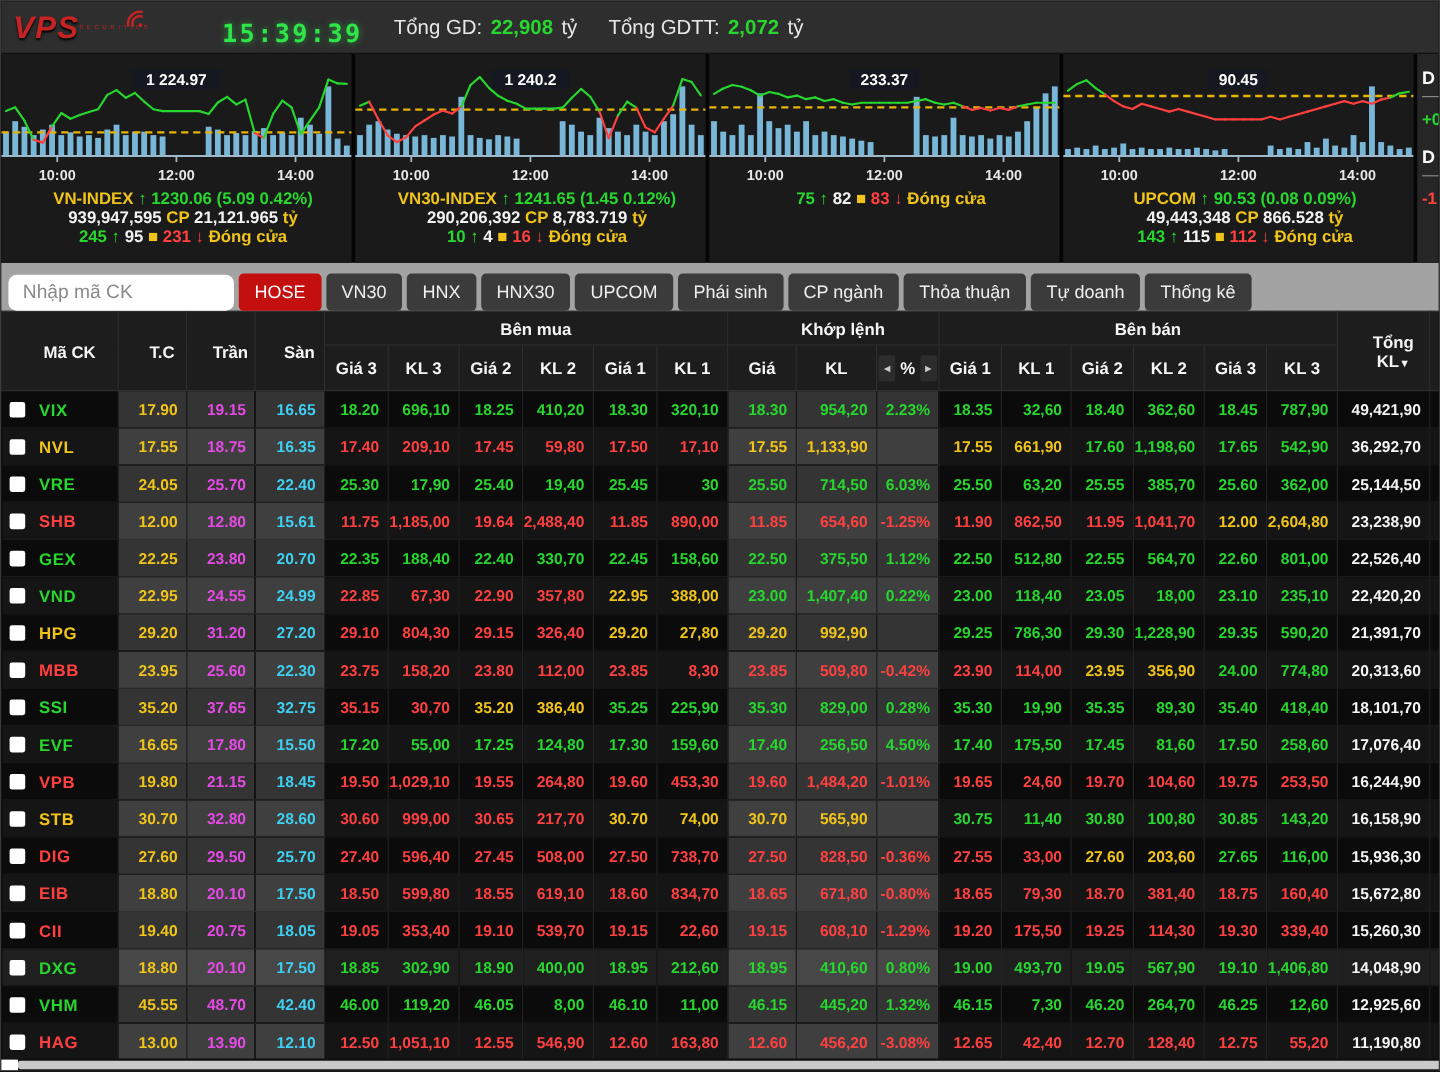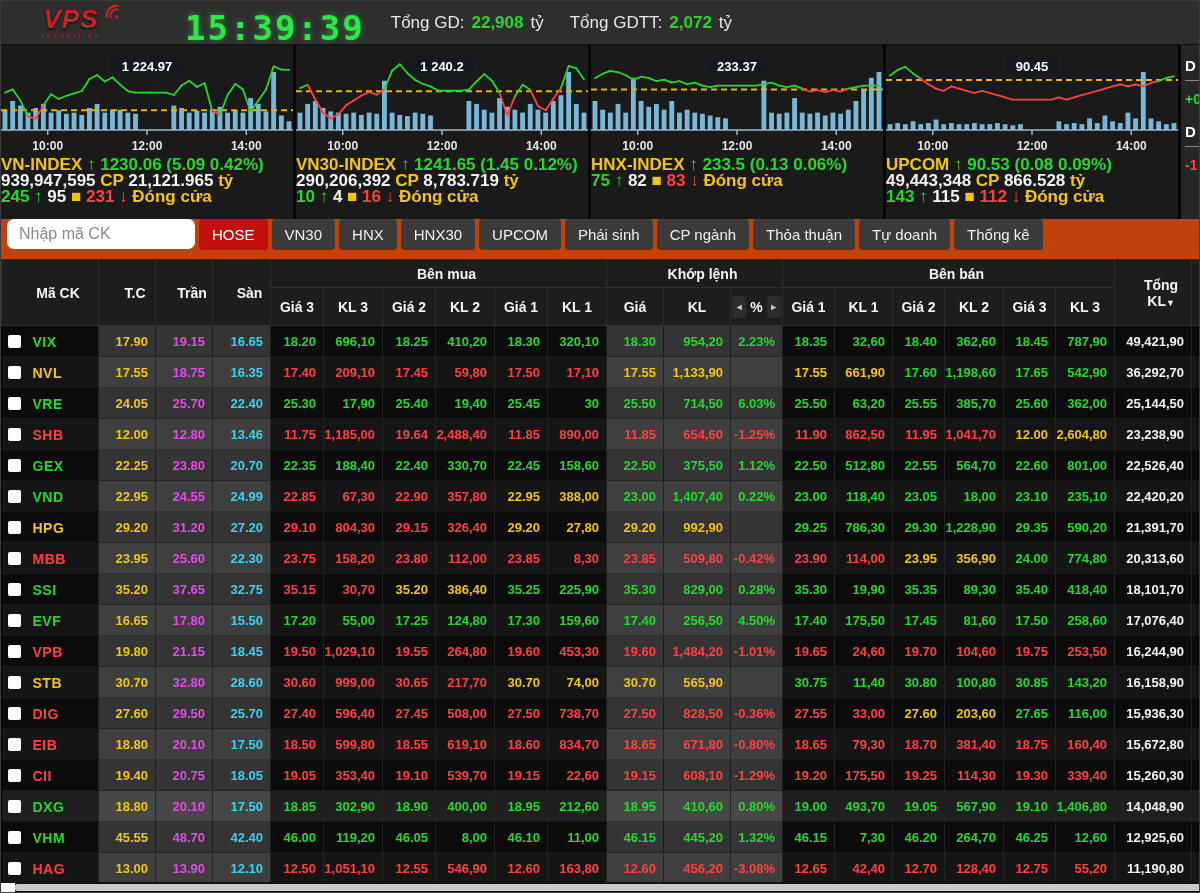--- a/index.html
+++ b/index.html
@@ -2,48 +2,48 @@
 <html><head>
 <meta charset="utf-8">
 <style>
   * { margin:0; padding:0; box-sizing:border-box; }
   html,body { background:#000; }
   body { font-family:"Liberation Sans", sans-serif; }
   .app { position:relative; width:1200px; height:893px; background:#0a0a0a; overflow:hidden; border:1px solid #3a3a3a; }
 
   
   .topbar { height:44px; background:#2e2e2e; display:flex; align-items:center; gap:26px; padding:0 10px; border-bottom:1px solid #111; }
-  .logo { width:120px; display:flex; flex-direction:column; align-items:center; line-height:1; position:relative; }
+  .logo { width:120px; display:flex; flex-direction:row; align-items:center; line-height:1; position:relative; }
   .logo-text { color:#c62424; font-weight:bold; font-style:italic; font-size:26px; letter-spacing:1px; text-shadow:0 1px 2px #000; }
   .logo-sub { color:#c62424; font-size:5px; letter-spacing:3px; margin-top:2px; }
   .logo-arcs { position:absolute; right:6px; top:-4px; }
-  .clock { font-family:"DejaVu Sans Mono", monospace; font-weight:bold; font-size:34px; color:#2ee64a; letter-spacing:2px; text-shadow:0 0 6px rgba(46,230,74,.55); margin-left:28px;margin-top:10px; }
+  .clock { font-family:"DejaVu Sans Mono", monospace; font-weight:bold; font-size:21px; color:#2ee64a; letter-spacing:2px; text-shadow:0 0 6px rgba(46,230,74,.55); margin-left:28px;margin-top:10px; }
   .tot-group { display:flex; align-items:flex-end; gap:7px; font-size:17px; }
   .tot-label { color:#e8e8e8; }
   .tot-value { color:#27d62e; font-weight:bold; }
   .tot-unit { color:#e8e8e8; }
 
   
   .charts { height:174px; display:flex; gap:3px; background:#050505; }
   .chart-panel { flex:1 1 0; background:#1a1a1a; padding-top:5px; min-width:0; }
   .chart-svg { display:block; width:100%; height:104px; }
-  .info { text-align:left; font-size:17px; font-weight:bold; line-height:16px; margin-top:3px; white-space:nowrap; }
+  .info { text-align:center; font-size:14px; font-weight:bold; line-height:16px; margin-top:3px; white-space:nowrap;margin-left:11px; }
   .c-name { color:#f0c419; }
   .c-up   { color:#27d62e; }
   .c-down { color:#ff4040; }
   .c-wht  { color:#f2f2f2; }
   .dj-panel { width:18px; background:#262626; padding-top:12px; overflow:hidden; }
   .dj-sec { margin-bottom:16px; padding-left:4px; }
   .dj-label { color:#fff; font-weight:bold; font-size:15px; }
   .dj-rule { border:none; border-top:1px solid #888; margin:6px 0 10px 0; width:26px; }
   .dj-up { color:#27d62e; font-weight:bold; font-size:14px; }
   .dj-down { color:#ff4040; font-weight:bold; font-size:14px; }
 
   
-  .tabbar { height:40px; background:#c2410c; display:flex; align-items:flex-start; gap:4px; padding:0 6px; }
+  .tabbar { height:40px; background:#a3a3a3; display:flex; align-items:flex-end; gap:4px; padding:0 6px; }
   .search { width:188px; height:30px; border:none; border-radius:7px; background:#fff; color:#222; font-size:16px; padding:0 12px; outline:none; font-family:"Liberation Sans",sans-serif; }
   .search::placeholder { color:#8a8a8a; }
   .tab { height:31px; background:#3b3b3b; color:#efefef; border:none; border-radius:4px; font-size:15px; padding:0 13px; font-family:"Liberation Sans",sans-serif; cursor:pointer; white-space:nowrap; }
   .tab.active { background:#c40f0f; color:#fff; }
 
   
   table { border-collapse:collapse; table-layout:fixed; width:1200px; font-weight:bold; }
   thead th { background:#1d1d1d; color:#f5f5f5; font-size:14px; border:1px solid #2f2f2f; font-weight:bold; }
   thead tr.grp th { height:28px;padding-left:16px; }
   thead tr.sub th { height:38px; }
@@ -357,21 +357,20 @@
           <line x1="241.94594594594594" y1="40.04000000000017" x2="249.6216216216216" y2="41.51999999999966" stroke="#ff4040" stroke-width="1.8" stroke-linecap="round"></line>
           <line x1="249.6216216216216" y1="41.51999999999966" x2="257.2972972972973" y2="38.55999999999983" stroke="#ff4040" stroke-width="1.8" stroke-linecap="round"></line>
           <line x1="257.2972972972973" y1="38.55999999999983" x2="264.97297297297297" y2="37.08000000000034" stroke="#27d62e" stroke-width="1.8" stroke-linecap="round"></line>
           <line x1="264.97297297297297" y1="37.08000000000034" x2="272.64864864864865" y2="35.6" stroke="#27d62e" stroke-width="1.8" stroke-linecap="round"></line>
           <line x1="272.64864864864865" y1="35.6" x2="280.3243243243243" y2="35.6" stroke="#27d62e" stroke-width="1.8" stroke-linecap="round"></line>
           <line x1="280.3243243243243" y1="35.6" x2="288" y2="35.6" stroke="#27d62e" stroke-width="1.8" stroke-linecap="round"></line>
           <rect x="117.2" y="8" width="57.599999999999994" height="16" fill="rgba(20,25,35,0.85)"></rect>
           <text x="146" y="20.5" fill="#fff" font-size="13" font-weight="bold" text-anchor="middle" font-family="Liberation Sans, sans-serif">233.37</text>
         </svg>
         <div class="info">
-          <div><span class="c-name">HNX-INDEX</span> <span class="c-up">↑ 233.5 (0.13  0.06%)</span></div>
           <div><span class="c-up">75 ↑</span> <span class="c-wht">82</span> <span class="c-name">■</span> <span class="c-down">83 ↓</span> <span class="c-name">Đóng cửa</span></div>
         </div>
       </div>
       <div class="chart-panel">
         <svg viewBox="0 0 292 104" preserveAspectRatio="none" class="chart-svg">
           <rect x="1.5710526315789473" y="74.2" width="4.8578947368421055" height="5.800000000000001" fill="#79b7d9"></rect>
           <rect x="9.246728307254623" y="73.04" width="4.8578947368421055" height="6.96" fill="#79b7d9"></rect>
           <rect x="16.922403982930298" y="74.2" width="4.8578947368421055" height="5.800000000000001" fill="#79b7d9"></rect>
           <rect x="24.598079658605975" y="71.3" width="4.8578947368421055" height="8.7" fill="#79b7d9"></rect>
           <rect x="32.273755334281645" y="74.2" width="4.8578947368421055" height="5.800000000000001" fill="#79b7d9"></rect>
@@ -617,21 +616,21 @@
           <td class="v-up">385,70</td>
           <td class="v-up">25.60</td>
           <td class="v-up">362,00</td>
           <td class="v-wht totcell">25,144,50</td>
           <td></td>
         </tr>
         <tr>
           <td class="symcell"><span class="cb"></span><span class="sym v-down">SHB</span></td>
           <td class="gray v-ref">12.00</td>
           <td class="gray v-ceil">12.80</td>
-          <td class="gray v-floor">13.46</td>
+          <td class="gray v-floor">15.61</td>
           <td class="v-down">11.75</td>
           <td class="v-down">1,185,00</td>
           <td class="v-down">19.64</td>
           <td class="v-down">2,488,40</td>
           <td class="v-down">11.85</td>
           <td class="v-down">890,00</td>
           <td class="v-down gray">11.85</td>
           <td class="v-down gray">654,60</td>
           <td class="v-down gray">-1.25%</td>
           <td class="v-down">11.90</td>

